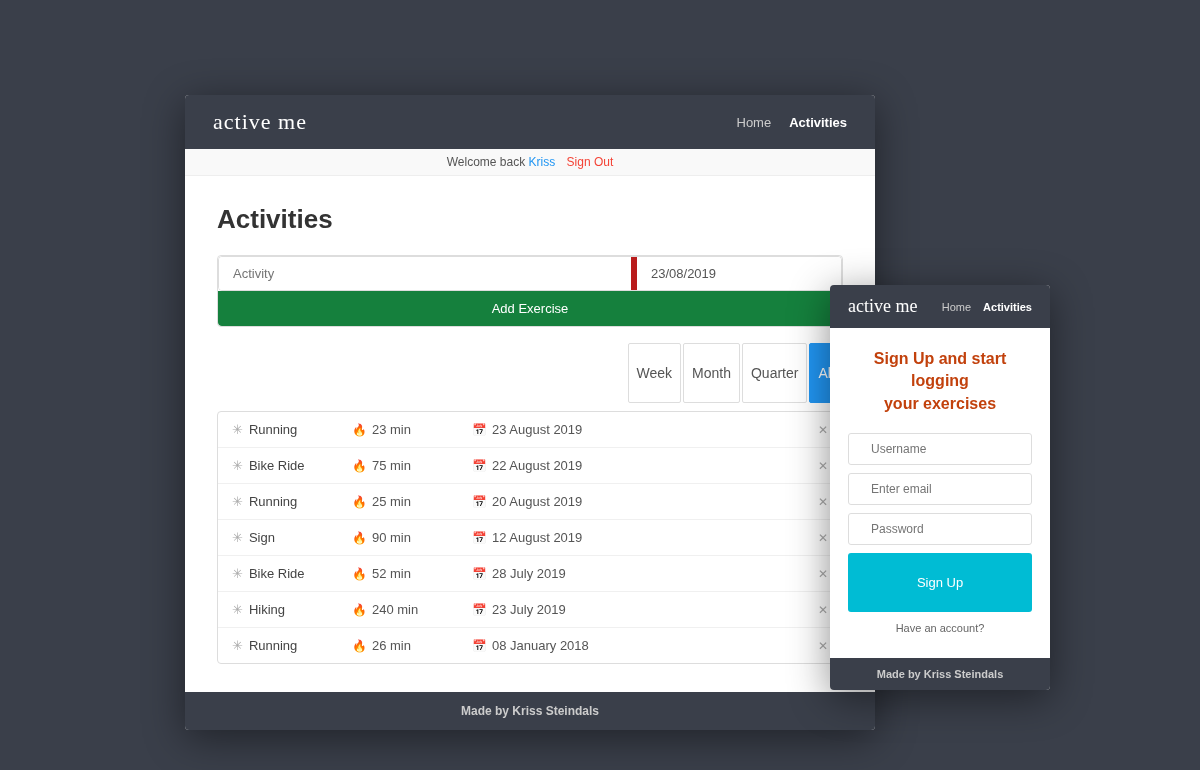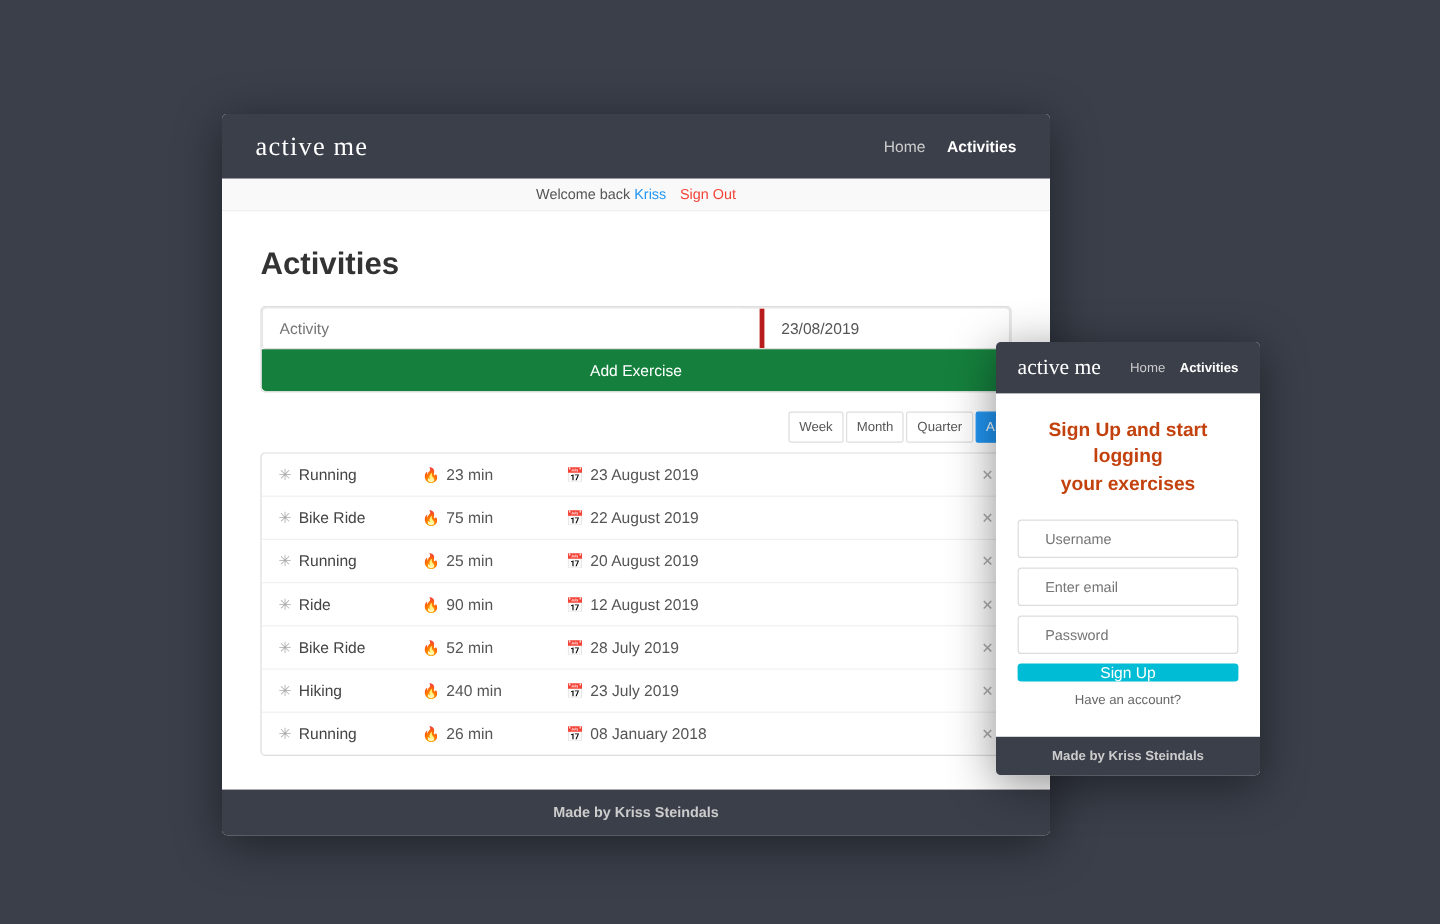--- a/index.html
+++ b/index.html
@@ -111,21 +111,21 @@
       flex: 1;
       background: #fff;
     }
 
     .form-input + .form-input {
       border-left: 1px solid #ddd;
     }
 
     .form-input.date {
       flex: 0 0 130px;
-      border-left: 4px solid #b91c1c;
+      border-left: 6px solid #b91c1c;
     }
 
     .add-exercise-btn {
       display: block;
       width: 100%;
       background: #15803d;
       color: #fff;
       border: none;
       padding: 10px;
       font-size: 13px;
@@ -142,22 +142,22 @@
     }
 
     .filter-row {
       display: flex;
       justify-content: flex-end;
       gap: 2px;
       margin-bottom: 8px;
     }
 
     .filter-btn {
-      padding: 6px 8px;
-      font-size: 11px;
+      padding: 21px 8px;
+      font-size: 14px;
       border: 1px solid #ddd;
       background: #fff;
       cursor: pointer;
       color: #555;
       border-radius: 2px;
     }
 
     .filter-btn.active {
       background: #2196F3;
       color: #fff;
@@ -302,21 +302,21 @@
       margin-bottom: 8px;
       outline: none;
     }
 
     .signup-btn {
       display: block;
       width: 100%;
       background: #00bcd4;
       color: #fff;
       border: none;
-      padding: 0;
+      padding: 22px;
       font-size: 13px;
       border-radius: 3px;
       cursor: pointer;
       margin-top: 4px;
       margin-bottom: 10px;
     }
 
     .have-account {
       font-size: 11px;
       color: #666;
@@ -414,21 +414,21 @@
           </div>
           <div class="activity-date">
             <span class="icon-small">📅</span>
             <span>20 August 2019</span>
           </div>
           <span class="activity-delete">✕</span>
         </div>
         <div class="activity-row">
           <div class="activity-name">
             <span class="activity-icon">✳</span>
-            <span>Ride</span>
+            <span>Sign</span>
           </div>
           <div class="activity-duration">
             <span class="icon-small">🔥</span>
             <span>90 min</span>
           </div>
           <div class="activity-date">
             <span class="icon-small">📅</span>
             <span>12 August 2019</span>
           </div>
           <span class="activity-delete">✕</span>

